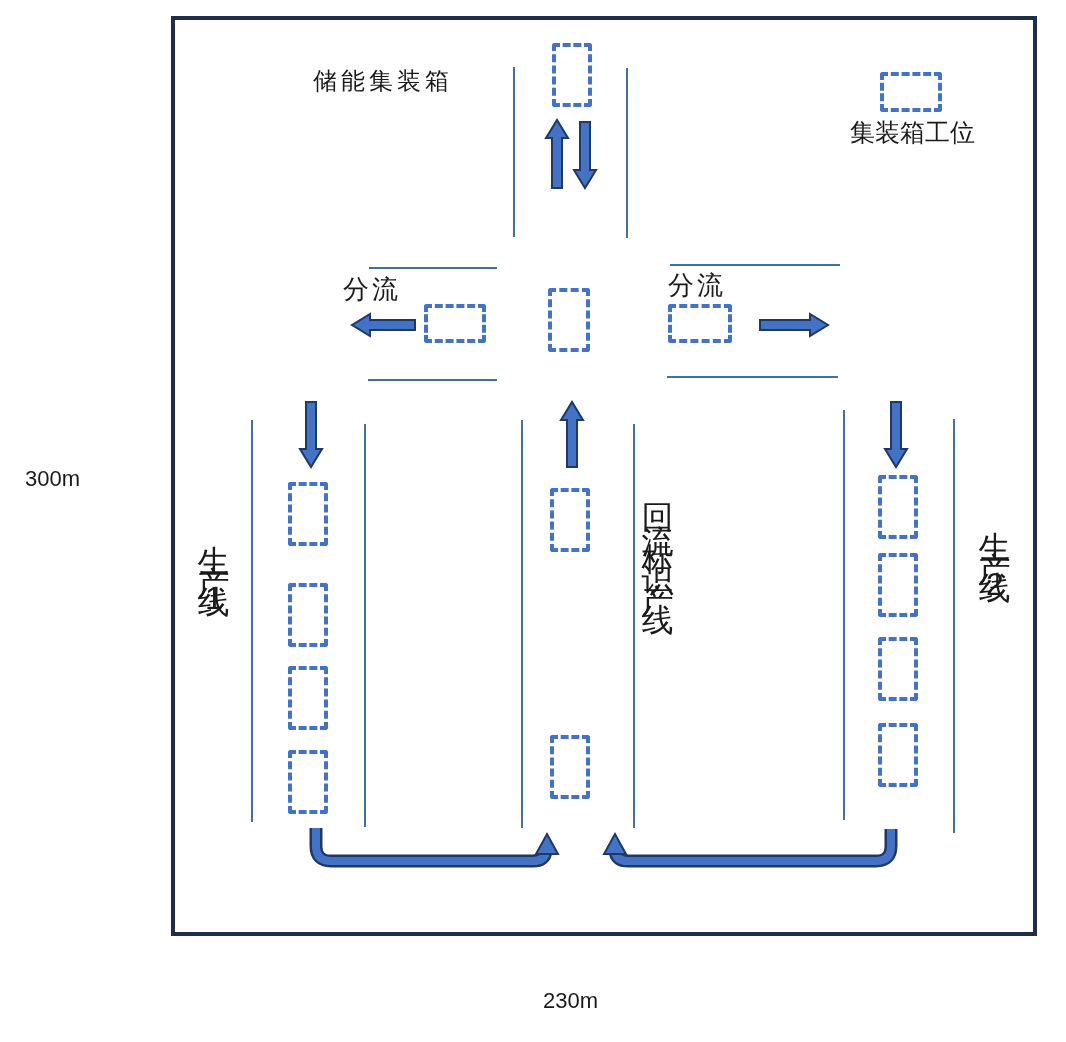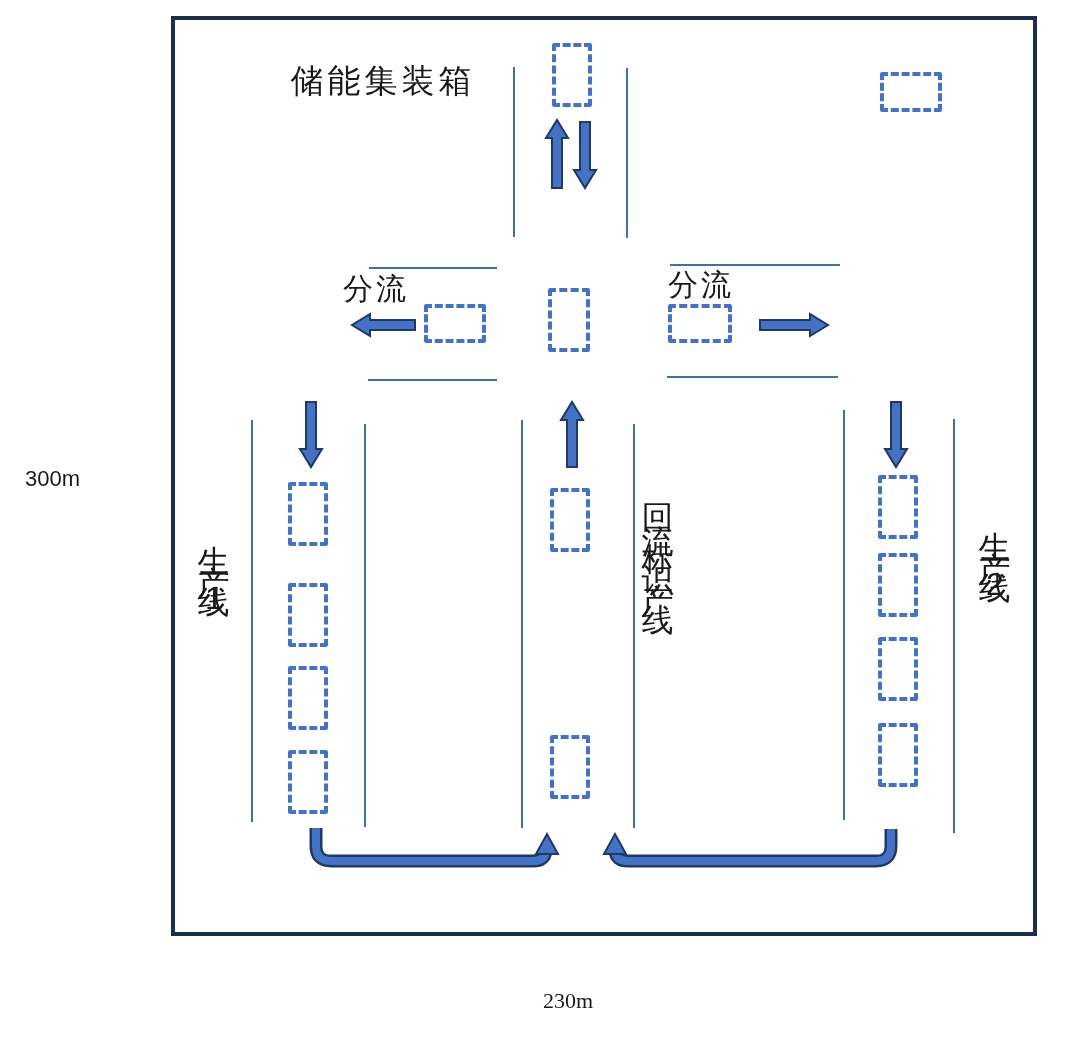--- a/index.html
+++ b/index.html
@@ -20,48 +20,49 @@
   .vline{position:absolute;width:2px;background:var(--lane);}
   .hline{position:absolute;height:2px;background:var(--lane);}
 
   
   .slot{position:absolute;width:40px;height:64px;border:4px dashed var(--accent);
     border-radius:3px;box-sizing:border-box;background:transparent;}
   .slot-h{width:62px;height:39px;}
 
   
   .lbl{position:absolute;color:var(--ink);white-space:nowrap;}
-  .entrance{font-size:33px;line-height:52px;text-align:center;width:210px;letter-spacing:4px;}
-  .split{font-size:30px;line-height:34px;letter-spacing:3px;}
+  .entrance{font-size:24px;line-height:52px;text-align:center;width:210px;letter-spacing:4px;}
+  .split{font-size:26px;line-height:34px;letter-spacing:3px;}
   .legend-lbl{font-size:25px;width:145px;text-align:center;}
   .dim{font-size:22px;}
   .vlabel{writing-mode:vertical-rl;text-orientation:upright;font-size:32px;
     letter-spacing:20px;line-height:36px;}
 
   .overlay{position:absolute;left:0;top:0;pointer-events:none;}
   .arrow{fill:var(--accent);stroke:var(--outline);stroke-width:2;stroke-linejoin:miter;}
   .conn-outline{fill:none;stroke:var(--outline);stroke-width:13;}
   .conn-inner{fill:none;stroke:var(--accent);stroke-width:8;}
   .conn-head{fill:var(--accent);stroke:var(--outline);stroke-width:2;}
 </style>
 </head>
 <body>
 
 <div class="canvas">
 
   <div class="factory-rect"></div>
 
   <div class="lbl dim" style="left:25px;top:466px;">300m</div>
-  <div class="lbl dim" style="left:543px;top:988px;font-family:Liberation Serif, serif;">230m</div>
+  <div class="lbl dim" style="left:543px;top:988px;">230m</div>
 
   <div class="lbl entrance" style="left:278px;top:55px;">
     <div>储能集装箱</div>
   </div>
 
   <div class="slot slot-h" style="left:880px;top:72px;width:62px;height:40px;"></div>
+  <div class="lbl legend-lbl" style="left:840px;top:116px;">集装箱工位</div>
 
   <div class="vline" style="left:513px;top:67px;height:170px;"></div>
   <div class="vline" style="left:626px;top:68px;height:170px;"></div>
   <div class="slot" style="left:552px;top:43px;"></div>
 
   <div class="lbl split" style="left:343px;top:272px;">分流</div>
   <div class="lbl split" style="left:668px;top:268px;">分流</div>
 
   <div class="hline" style="left:369px;top:267px;width:128px;"></div>
   <div class="hline" style="left:368px;top:379px;width:129px;"></div>

